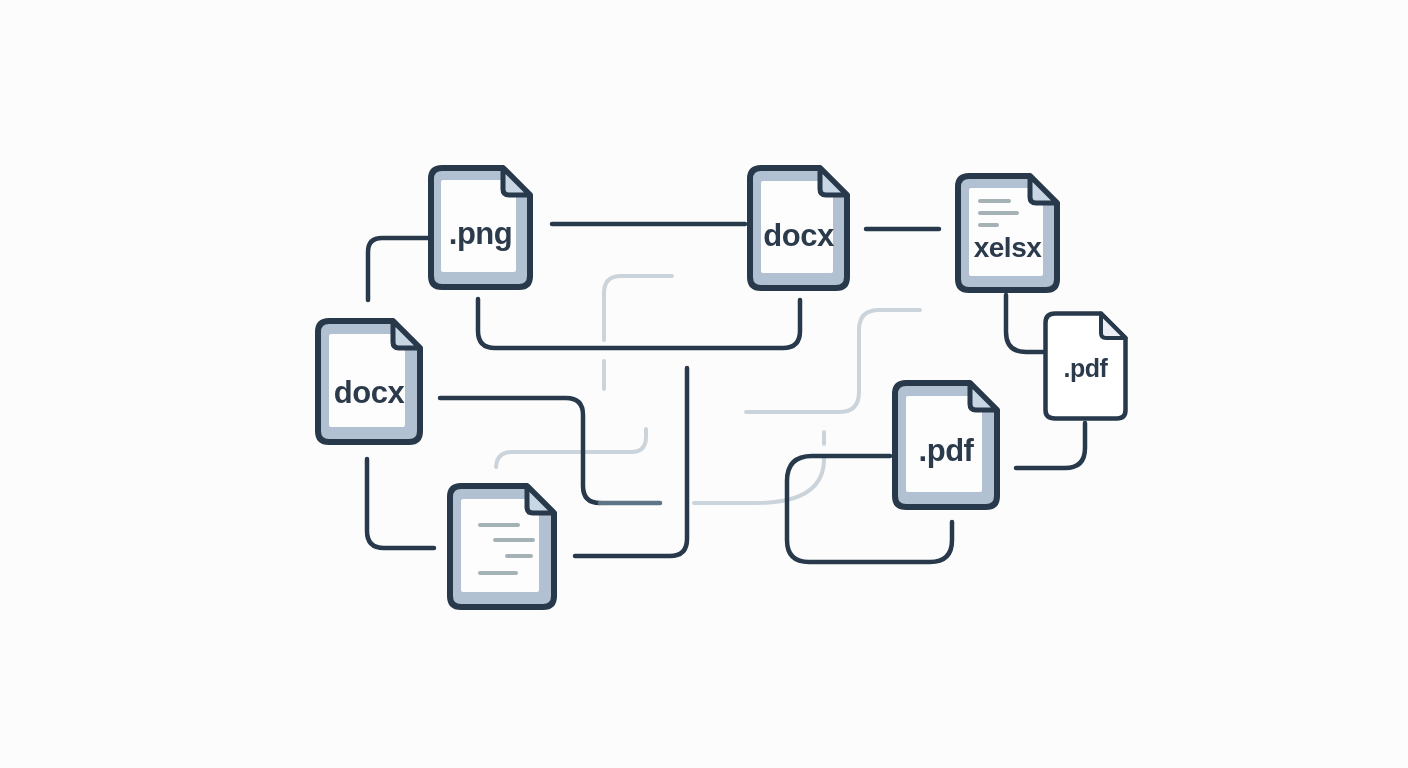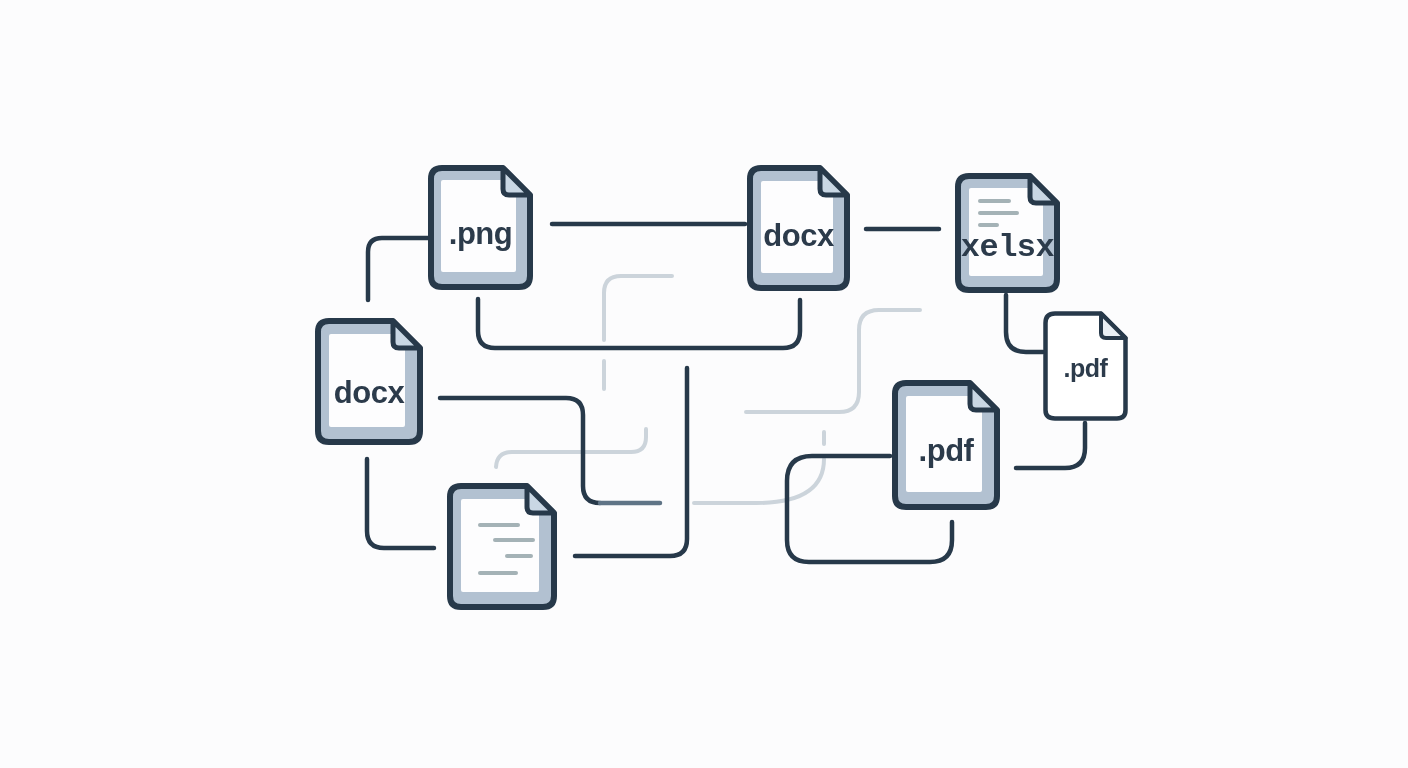--- a/index.html
+++ b/index.html
@@ -20,21 +20,21 @@
     position:absolute;left:0;right:0;
     text-align:center;
     font-weight:700;
     color:#2c3b4b;
     transform:translateY(-50%);
     letter-spacing:-0.5px;
     pointer-events:none;
     line-height:1;
   }
   .lbl-lg{font-size:31px;}
-  .lbl-md{font-size:32px;font-family:Liberation Mono, monospace;}
+  .lbl-md{font-size:28px;}
   .lbl-sm{font-size:25px;}
 </style>
 </head>
 <body>
 
 <div class="stage">
 
   <svg class="wires" viewBox="0 0 1408 768" fill="none" stroke-linecap="round" stroke-linejoin="round">
 
     <g stroke="#ccd4db" stroke-width="4">

